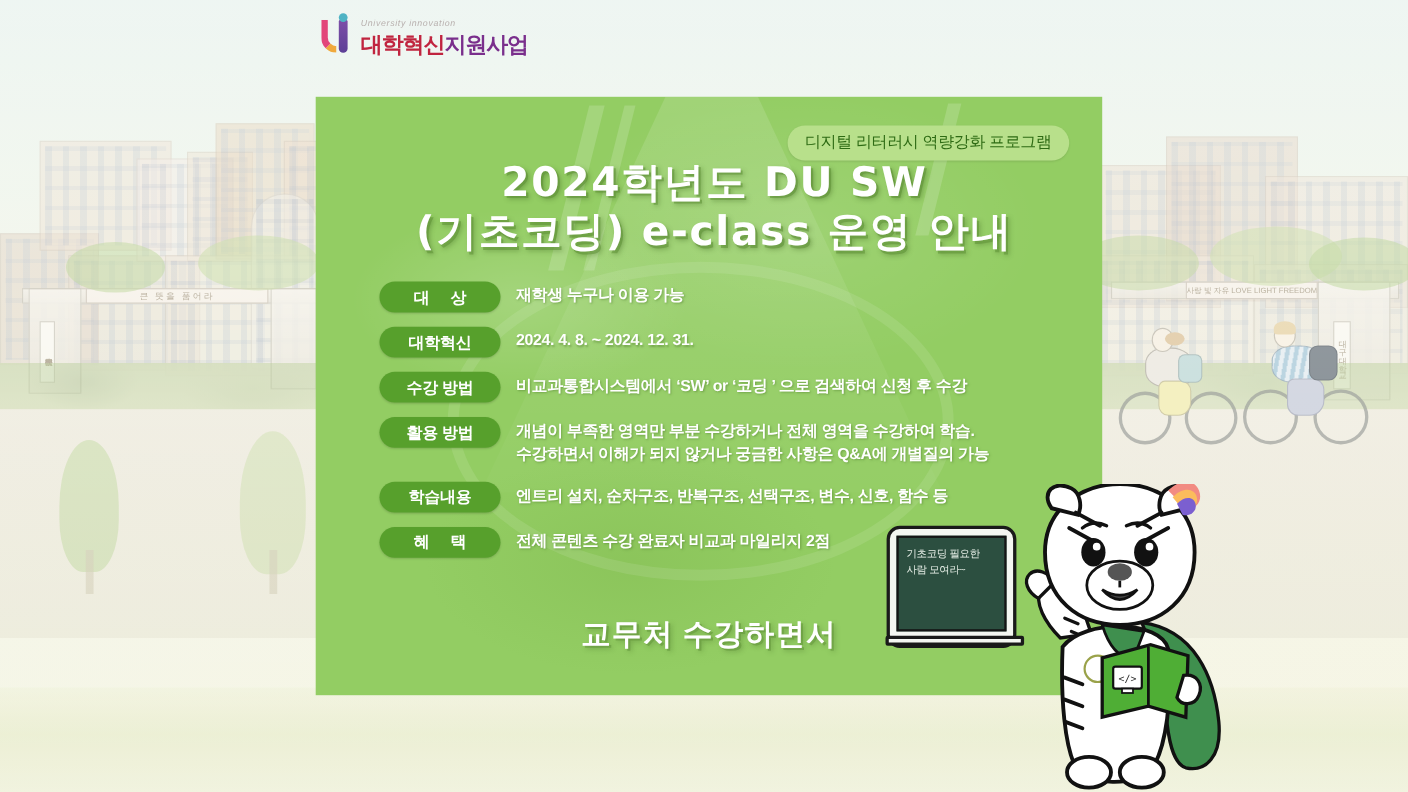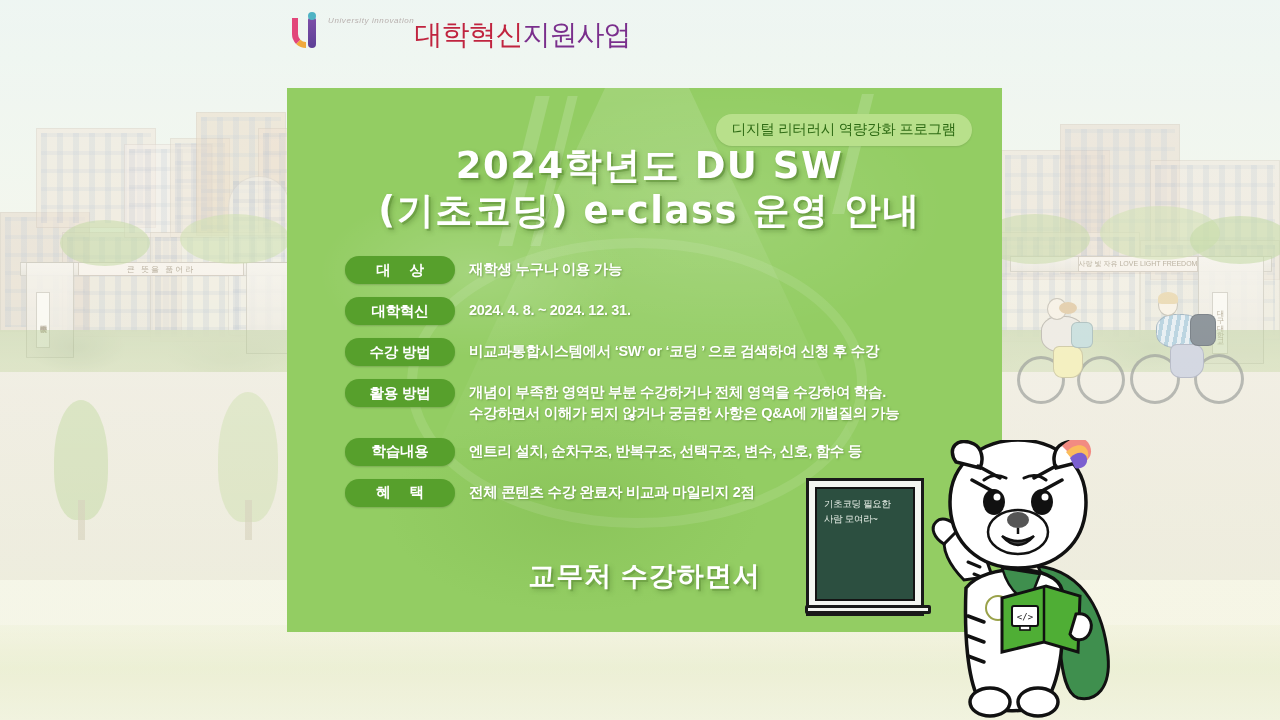--- a/index.html
+++ b/index.html
@@ -142,27 +142,27 @@
   }
   .logo-mark .u-right {
     position: absolute; left: 16px; top: 4px; width: 8px; height: 30px;
     background: linear-gradient(180deg,#7d4fa8,#5d3f96);
     border-radius: 3px 3px 8px 8px;
   }
   .logo-mark .u-dot {
     position: absolute; left: 16px; top: -2px; width: 8px; height: 8px;
     border-radius: 50%; background: #4fb3c4;
   }
-  .logo-text { display: flex; }
+  .logo-text { display: flex; flex-direction: column; }
   .logo-eng {
     font-size: 8px; letter-spacing: .6px; color: #b8b0ae;
     font-style: italic; margin-bottom: 1px;
   }
   .logo-kor {
-    font-size: 28px; font-weight: normal; letter-spacing: -1px;
+    font-size: 20px; font-weight: bold; letter-spacing: -1px;
     white-space: nowrap;
   }
   .logo-kor .k1 { color: #c0243f; }
   .logo-kor .k2 { color: #7a2f8c; }
 
   
   .panel {
     position: absolute;
     left: 287px; top: 88px;
     width: 715px; height: 544px;
@@ -265,24 +265,24 @@
     text-align: center;
     color: #ffffff;
     font-size: 27px; font-weight: bold;
     letter-spacing: 1px;
     text-shadow: 2px 2px 0 rgba(95,145,55,.5), 3px 3px 5px rgba(70,110,40,.4);
   }
 
   
   .blackboard {
     position: absolute; left: 806px; top: 478px;
-    width: 118px; height: 138px;
+    width: 118px; height: 111px;
     background: #f4f6f1;
     border: 3px solid #1a1a1a;
-    border-radius: 0;
+    border-radius: 12px;
     z-index: 40;
     padding-left: 36px;
   }
   .blackboard-inner {
     position: absolute; inset: 6px 6px 12px 6px;
     background: #2c4f40;
     border: 2px solid #141414;
   }
   .blackboard-text {
     position: absolute; left: 7px; top: 8px; right: 5px;

